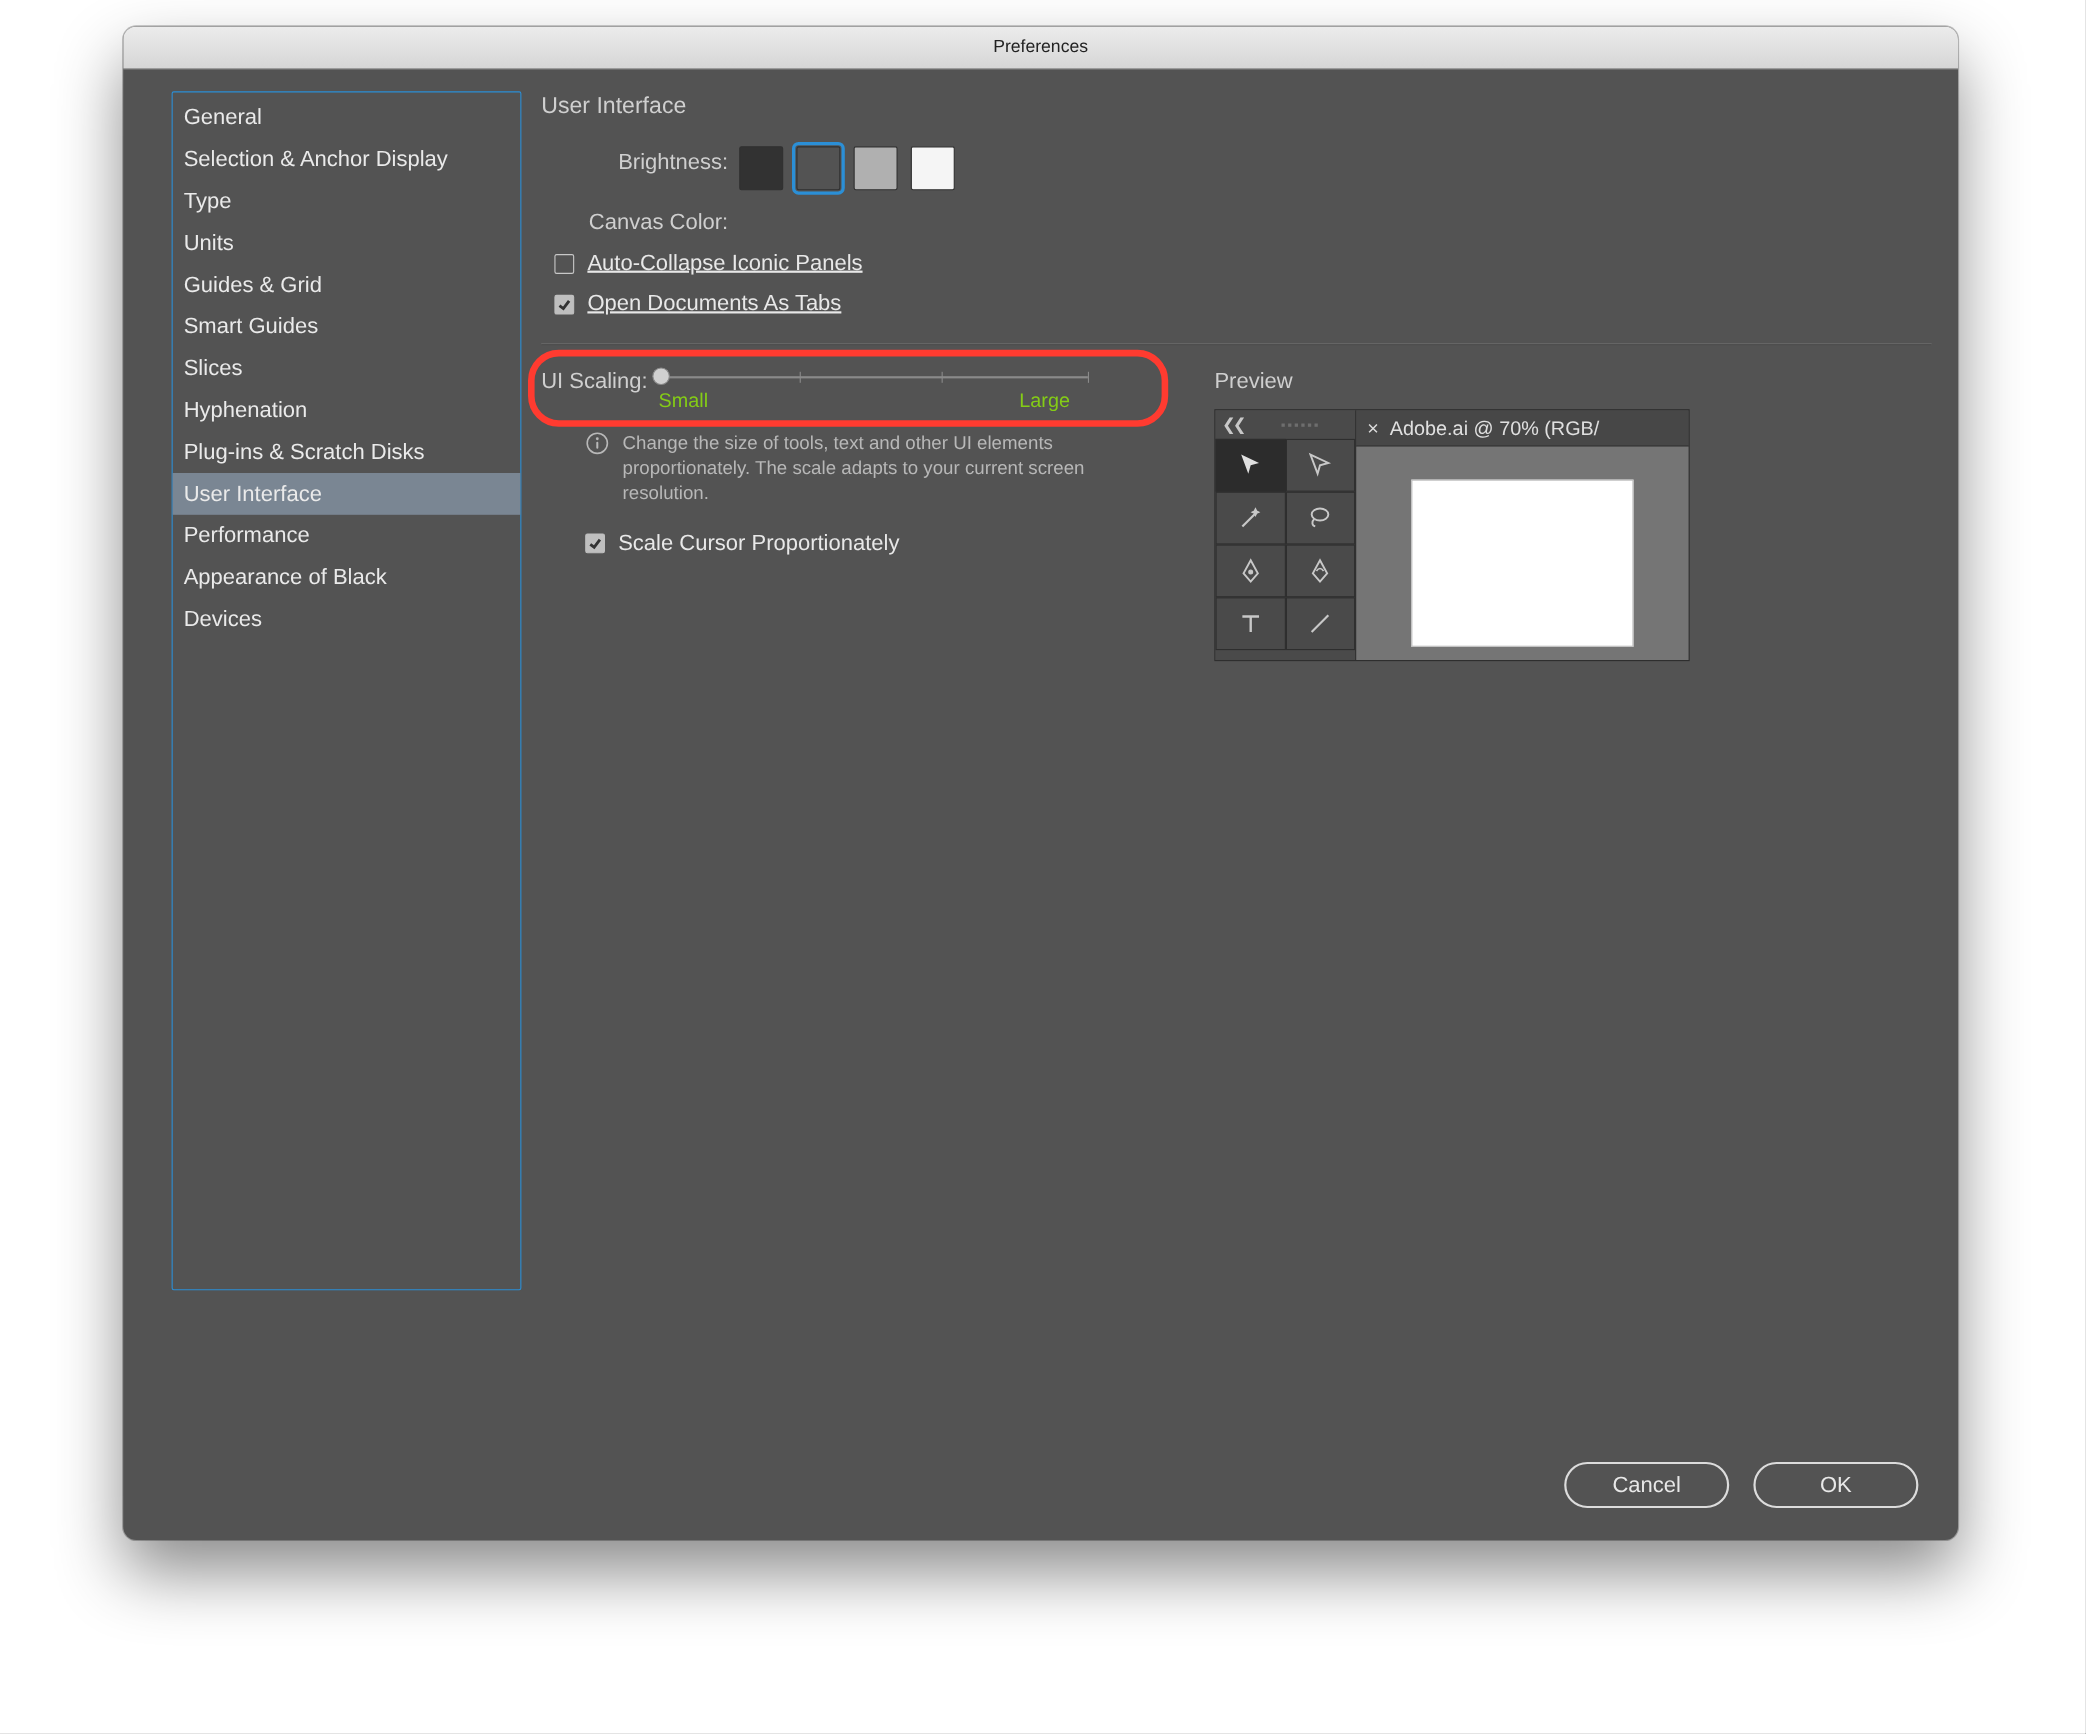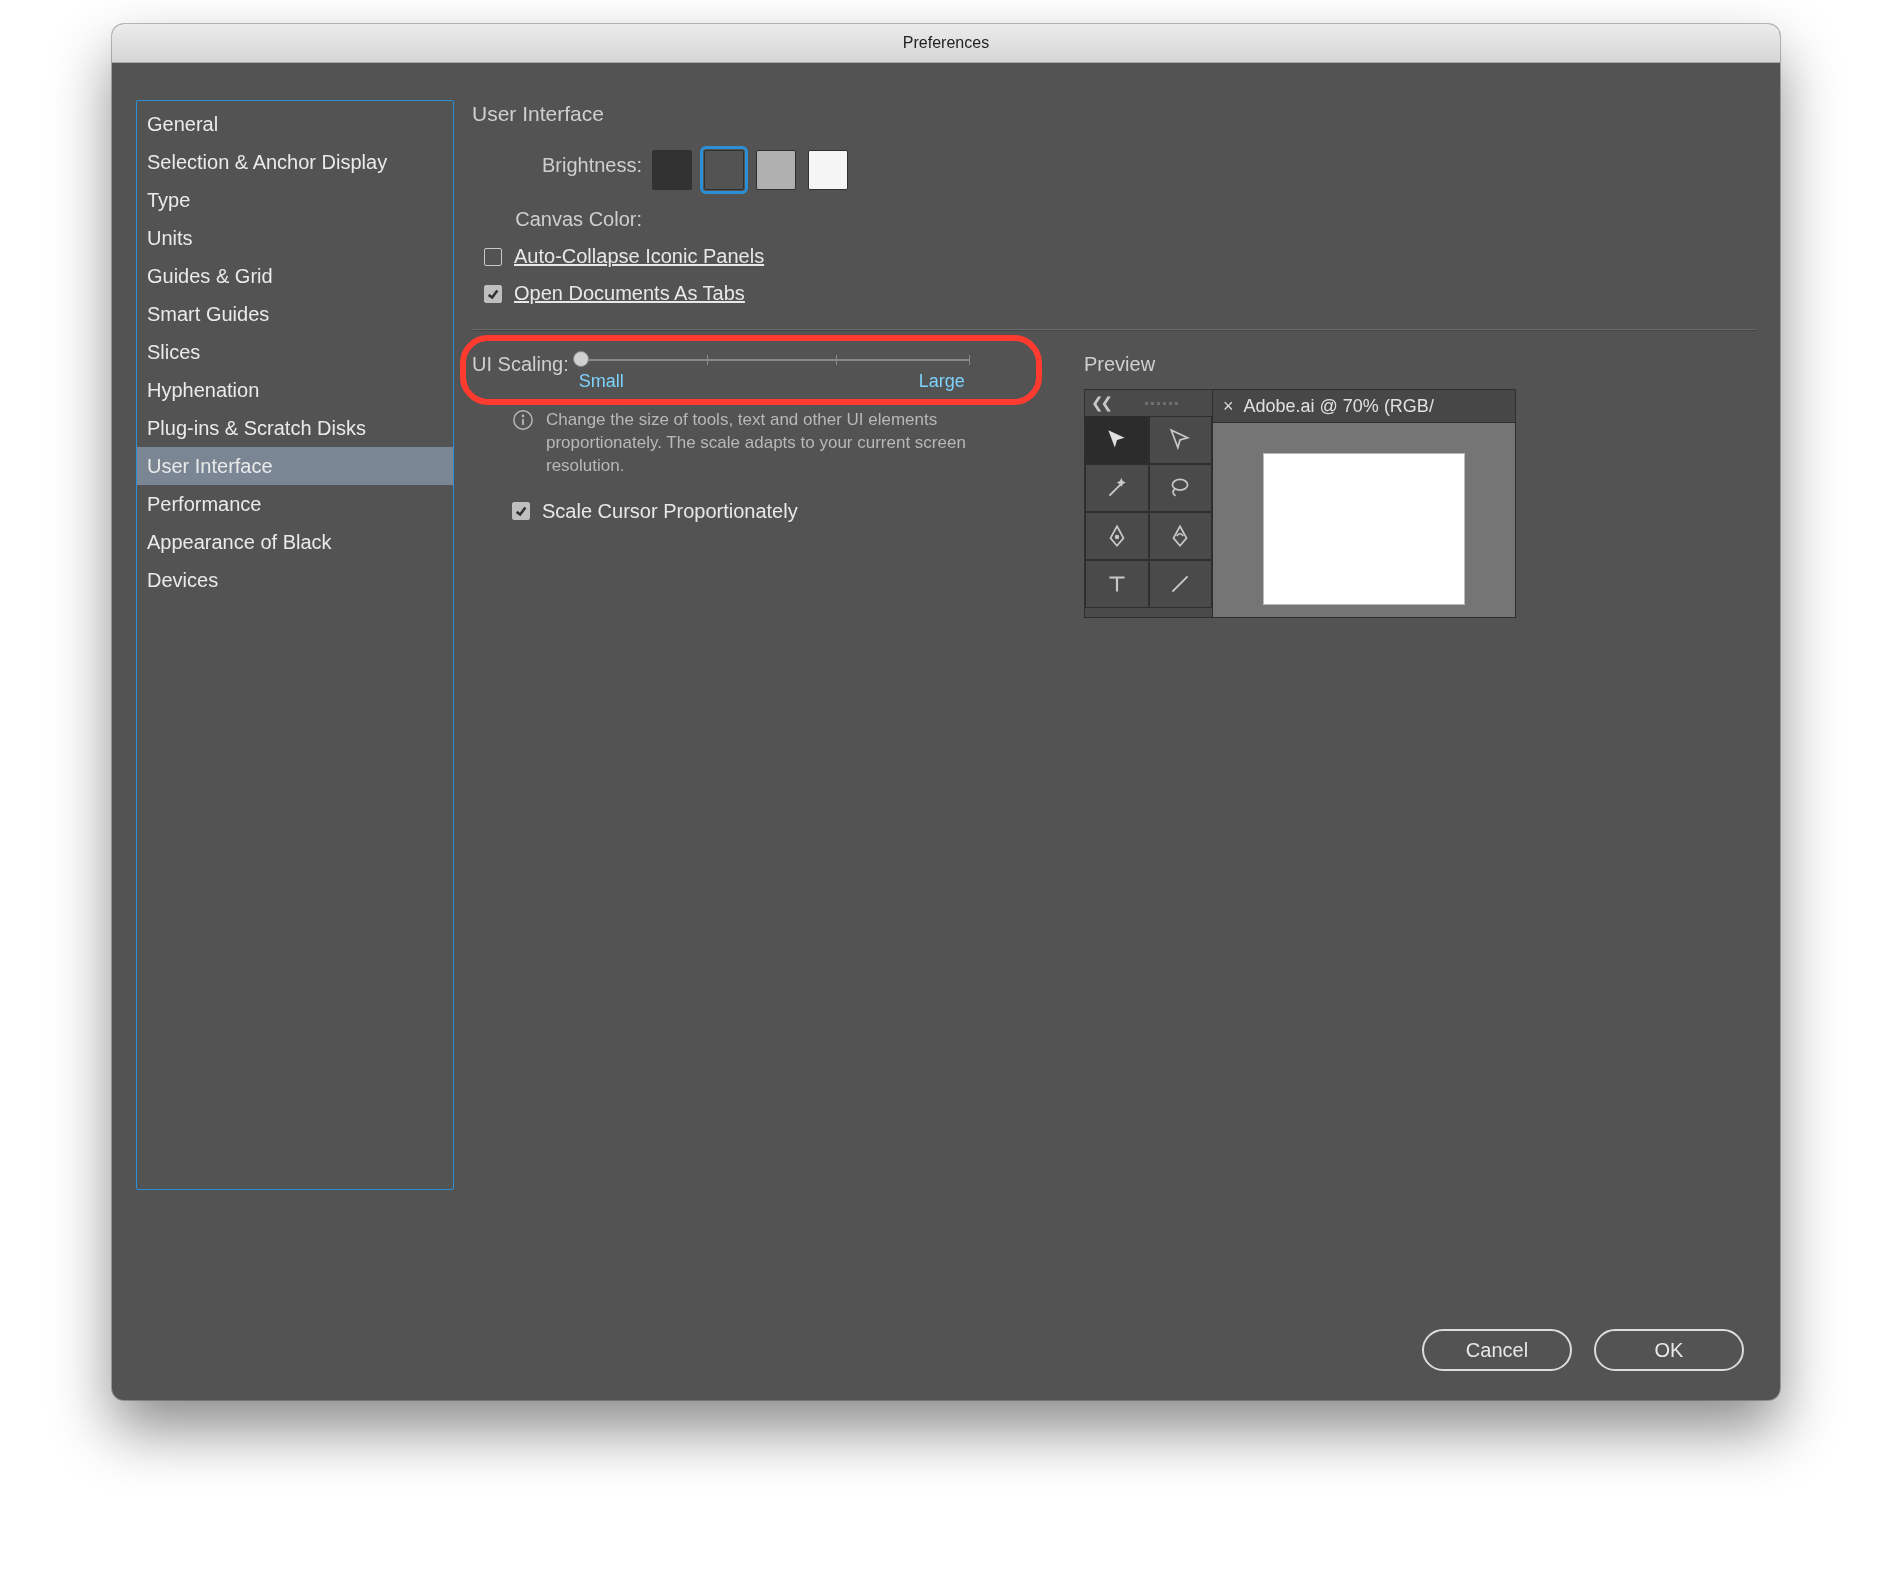--- a/index.html
+++ b/index.html
@@ -10,21 +10,21 @@
     box-shadow:0 30px 60px rgba(0,0,0,.45),0 0 0 1px rgba(0,0,0,.25);
     overflow:hidden;
     color:#e8e8e8;font-size:20px;
   }
   .titlebar{
     height:38px;line-height:38px;text-align:center;
     background:linear-gradient(#ececec,#d6d6d6);
     color:#222;font-size:16px;
     border-bottom:1px solid #a8a8a8;
   }
-  .body{display:flex;padding:37px 24px 100px 24px;gap:18px;box-sizing:border-box;height:calc(100% - 38px);position:relative;}
+  .body{display:flex;padding:20px 24px 100px 24px;gap:18px;box-sizing:border-box;height:calc(100% - 38px);position:relative;margin-left:20px;}
   
   .sidebar{
     width:318px;flex:0 0 318px;
     border:1.5px solid #2b8fd6;border-radius:2px;
     padding:4px 0;box-sizing:border-box;align-self:flex-start;height:1090px;
   }
   .side-item{padding:4px 10px;color:#eaeaea;font-size:20px;line-height:1.5;cursor:default;}
   .side-item.selected{background:#7a8693;}
   
   .main{flex:1;position:relative;}
@@ -49,21 +49,21 @@
   .hilight{
     position:absolute;border:6px solid #ff3b30;border-radius:28px;pointer-events:none;
   }
   
   .slider-row{display:flex;align-items:flex-start;gap:10px;}
   .slider-lbl{color:#cfcfcf;font-size:20px;padding-top:0px;}
   .slider{position:relative;width:390px;height:40px;}
   .track{position:absolute;left:0;right:0;top:6px;height:2px;background:#8a8a8a;}
   .tick{position:absolute;top:2px;width:1px;height:10px;background:#8a8a8a;}
   .thumb{position:absolute;top:-2px;width:16px;height:16px;border-radius:50%;background:#d0d0d0;border:1px solid #888;box-sizing:border-box;cursor:grab;}
-  .slabels{position:absolute;left:0;right:4px;top:18px;display:flex;justify-content:space-between;color:#7dd3fc;font-size:18px;}
+  .slabels{position:absolute;left:0;right:16px;top:18px;display:flex;justify-content:space-between;color:#84cc16;font-size:18px;}
   
   .info-row{display:flex;gap:12px;margin-left:40px;margin-top:16px;}
   .info-icon{flex:0 0 22px;height:22px;}
   .info-text{color:#b8b8b8;font-size:17px;line-height:1.35;max-width:430px;}
   .scale-chk{margin-left:40px;margin-top:22px;}
   
   .preview-lbl{position:absolute;left:612px;top:0px;color:#cfcfcf;font-size:20px;}
   .preview-wrap{position:absolute;left:612px;top:36px;}
   .preview{
     width:430px;background:#4a4a4a;border:1px solid #2e2e2e;display:flex;

